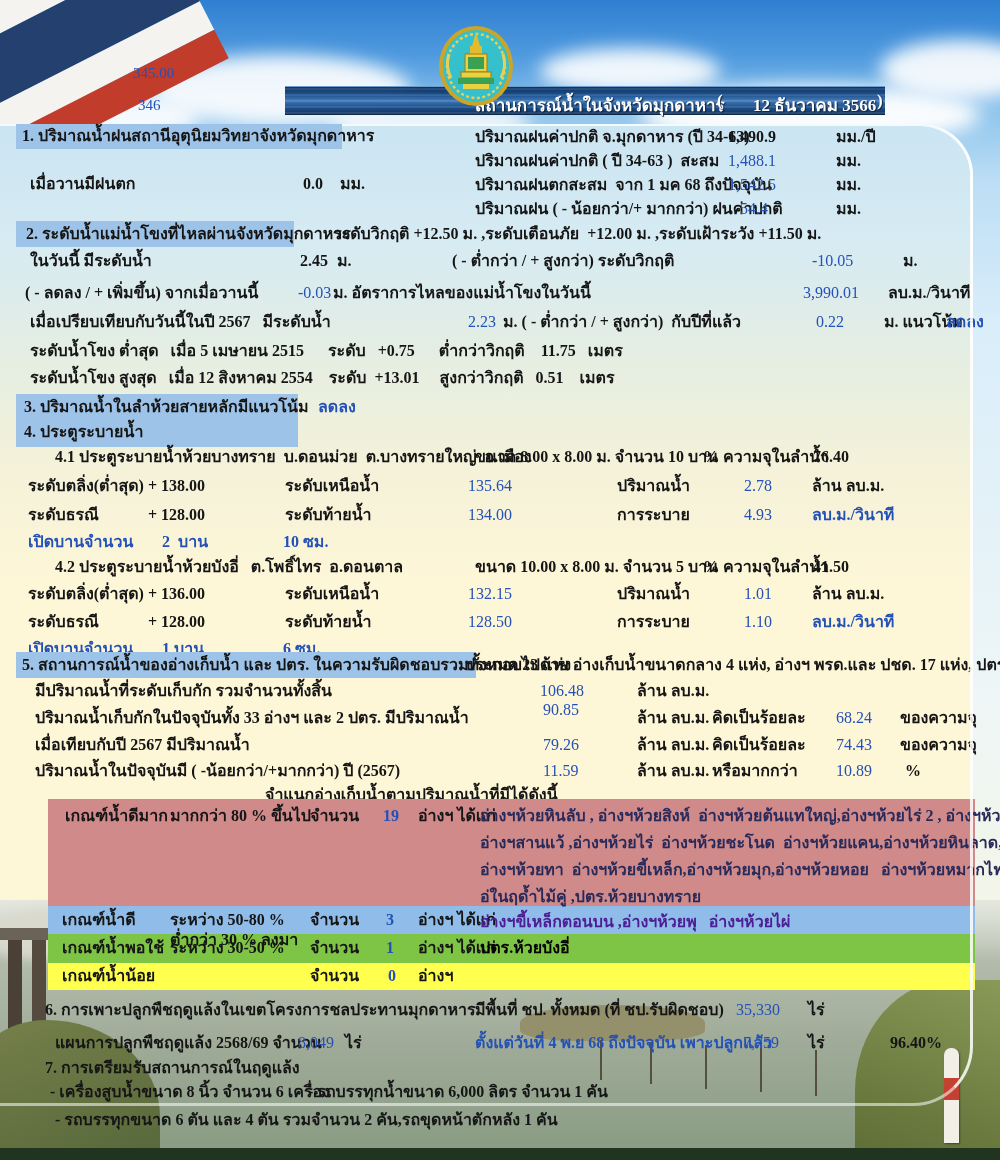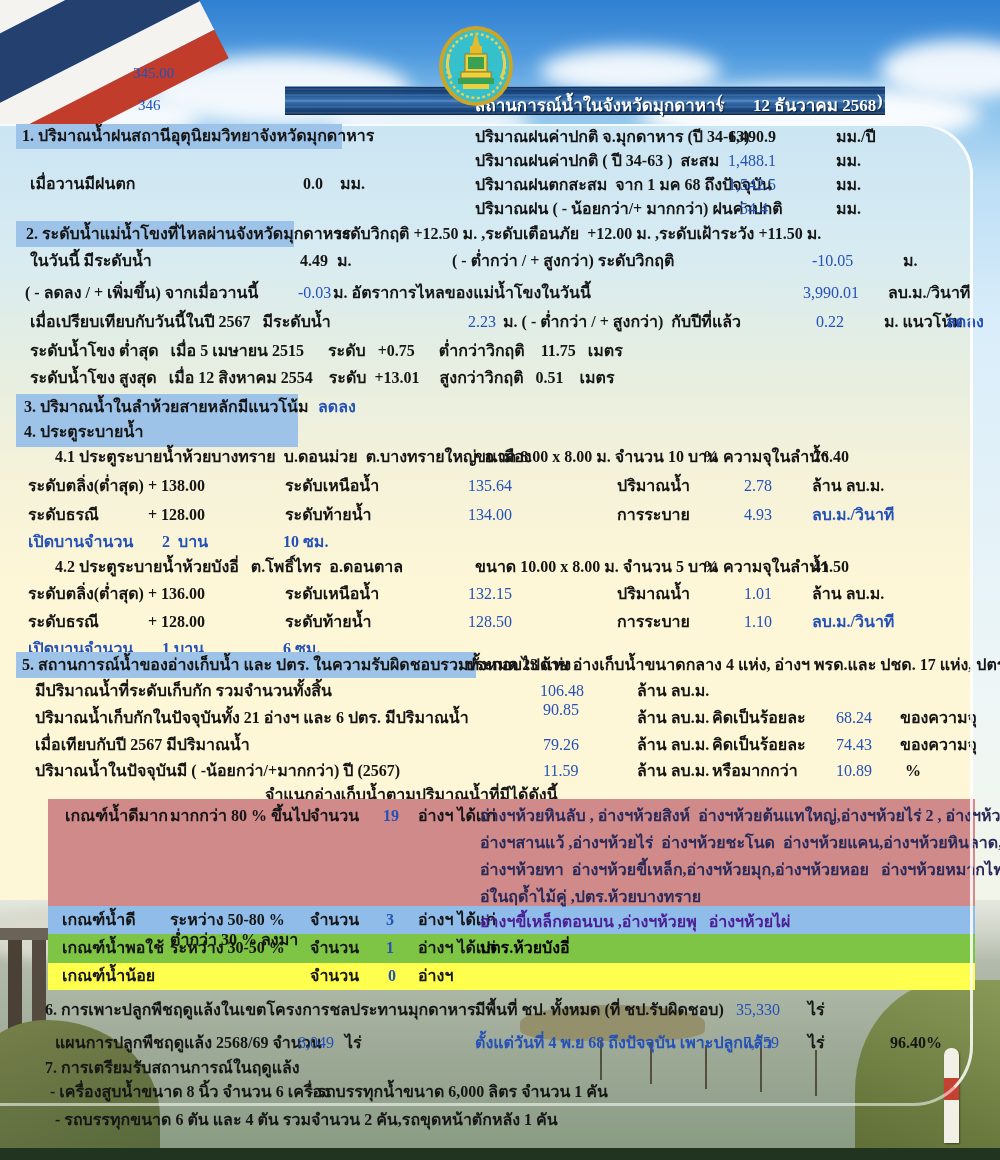--- a/index.html
+++ b/index.html
@@ -82,21 +82,21 @@
   <rect x="24" y="48" width="30" height="6" fill="#ead142" stroke="#a07c14" stroke-width="1"></rect>
   <rect x="21" y="54" width="36" height="6" fill="#3aa054"></rect>
   <rect x="26" y="60" width="26" height="5" fill="#ead142"></rect>
   <path d="M12 30 q-4 12 2 24" stroke="#e8cf55" stroke-width="3" fill="none"></path>
   <path d="M66 30 q4 12 -2 24" stroke="#e8cf55" stroke-width="3" fill="none"></path>
 </svg>
 
 <div class="titlebar">
   <span style="left:190px">สถานการณ์น้ำในจังหวัดมุกดาหาร</span>
   <span style="left:432px">(</span>
-  <span style="left:468px">12 ธันวาคม 2568</span>
+  <span style="left:468px">12 ธันวาคม 3566</span>
   <span style="left:592px">)</span>
 </div>
 
 <div class="panel"></div>
 
 <div class="hbar" style="left:16px;top:124px;width:326px;height:25px"></div>
 <span class="abs b z" style="left:22px;top:126px">1. ปริมาณน้ำฝนสถานีอุตุนิยมวิทยาจังหวัดมุกดาหาร</span>
 
 <span class="abs b" style="left:475px;top:127px">ปริมาณฝนค่าปกติ จ.มุกดาหาร (ปี 34-63)</span>
 <span class="abs b" style="left:728px;top:127px">1,490.9</span>
@@ -115,21 +115,21 @@
 
 <span class="abs b" style="left:475px;top:199px">ปริมาณฝน ( - น้อยกว่า/+ มากกว่า) ฝนค่าปกติ</span>
 <span class="abs val" style="left:740px;top:199px">54.4</span>
 <span class="abs b" style="left:836px;top:199px">มม.</span>
 
 <div class="hbar" style="left:16px;top:221px;width:278px;height:26px"></div>
 <span class="abs b z" style="left:26px;top:224px">2. ระดับน้ำแม่น้ำโขงที่ไหลผ่านจังหวัดมุกดาหาร</span>
 <span class="abs b" style="left:333px;top:224px">ระดับวิกฤติ +12.50 ม. ,ระดับเตือนภัย  +12.00 ม. ,ระดับเฝ้าระวัง +11.50 ม.</span>
 
 <span class="abs b" style="left:30px;top:251px">ในวันนี้ มีระดับน้ำ</span>
-<span class="abs b" style="left:300px;top:251px">4.49</span>
+<span class="abs b" style="left:300px;top:251px">2.45</span>
 <span class="abs b" style="left:337px;top:251px">ม.</span>
 <span class="abs b" style="left:452px;top:251px">( - ต่ำกว่า / + สูงกว่า) ระดับวิกฤติ</span>
 <span class="abs val" style="left:812px;top:251px">-10.05</span>
 <span class="abs b" style="left:903px;top:251px">ม.</span>
 
 <span class="abs b" style="left:25px;top:283px">( - ลดลง / + เพิ่มขึ้น) จากเมื่อวานนี้</span>
 <span class="abs val" style="left:298px;top:283px">-0.03</span>
 <span class="abs b" style="left:333px;top:283px">ม. อัตราการไหลของแม่น้ำโขงในวันนี้</span>
 <span class="abs val" style="left:803px;top:283px">3,990.01</span>
 <span class="abs b" style="left:888px;top:283px">ลบ.ม./วินาที</span>
@@ -200,21 +200,21 @@
 <span class="abs valb" style="left:283px;top:639px">6 ซม.</span>
 
 <div class="hbar" style="left:16px;top:652px;width:460px;height:26px"></div>
 <span class="abs b z" style="left:22px;top:655px">5. สถานการณ์น้ำของอ่างเก็บน้ำ และ ปตร. ในความรับผิดชอบรวมทั้งหมด 23 แห่ง</span>
 <span class="abs b" style="left:465px;top:655px">ประกอบไปด้วย อ่างเก็บน้ำขนาดกลาง 4 แห่ง, อ่างฯ พรด.และ ปชด. 17 แห่ง, ปตร. 2 แห่ง</span>
 
 <span class="abs b" style="left:35px;top:681px">มีปริมาณน้ำที่ระดับเก็บกัก รวมจำนวนทั้งสิ้น</span>
 <span class="abs val" style="left:540px;top:681px">106.48</span>
 <span class="abs b" style="left:637px;top:681px">ล้าน ลบ.ม.</span>
 
-<span class="abs b" style="left:35px;top:708px">ปริมาณน้ำเก็บกักในปัจจุบันทั้ง 21 อ่างฯ และ 6 ปตร. มีปริมาณน้ำ</span>
+<span class="abs b" style="left:35px;top:708px">ปริมาณน้ำเก็บกักในปัจจุบันทั้ง 33 อ่างฯ และ 2 ปตร. มีปริมาณน้ำ</span>
 <span class="abs val" style="left:543px;top:700px">90.85</span>
 <span class="abs b" style="left:637px;top:708px">ล้าน ลบ.ม.</span>
 <span class="abs b" style="left:712px;top:708px">คิดเป็นร้อยละ</span>
 <span class="abs val" style="left:836px;top:708px">68.24</span>
 <span class="abs b" style="left:900px;top:708px">ของความจุ</span>
 
 <span class="abs b" style="left:35px;top:735px">เมื่อเทียบกับปี 2567 มีปริมาณน้ำ</span>
 <span class="abs val" style="left:543px;top:735px">79.26</span>
 <span class="abs b" style="left:637px;top:735px">ล้าน ลบ.ม.</span>
 <span class="abs b" style="left:712px;top:735px">คิดเป็นร้อยละ</span>

